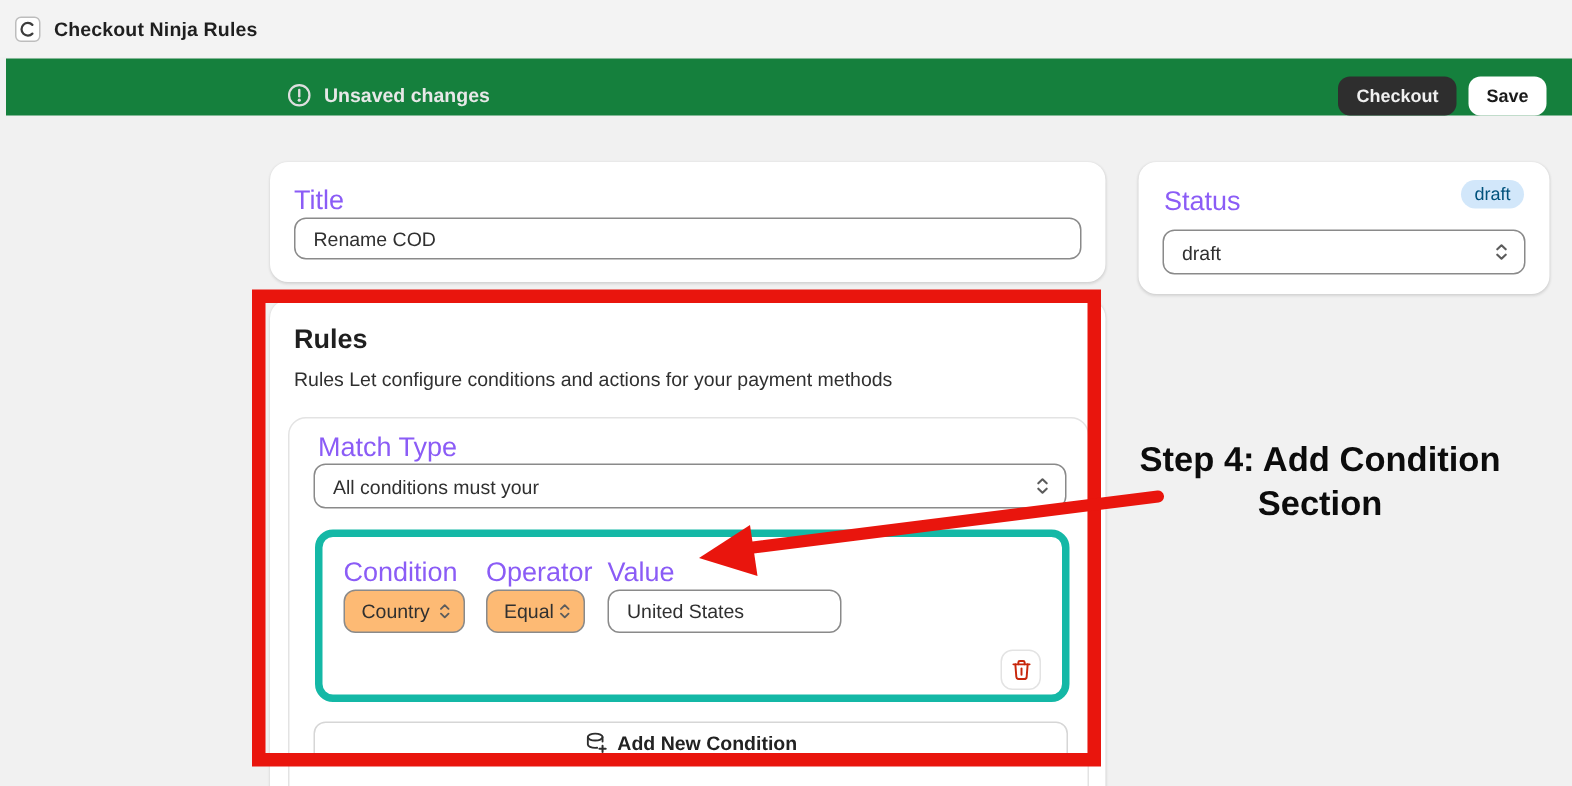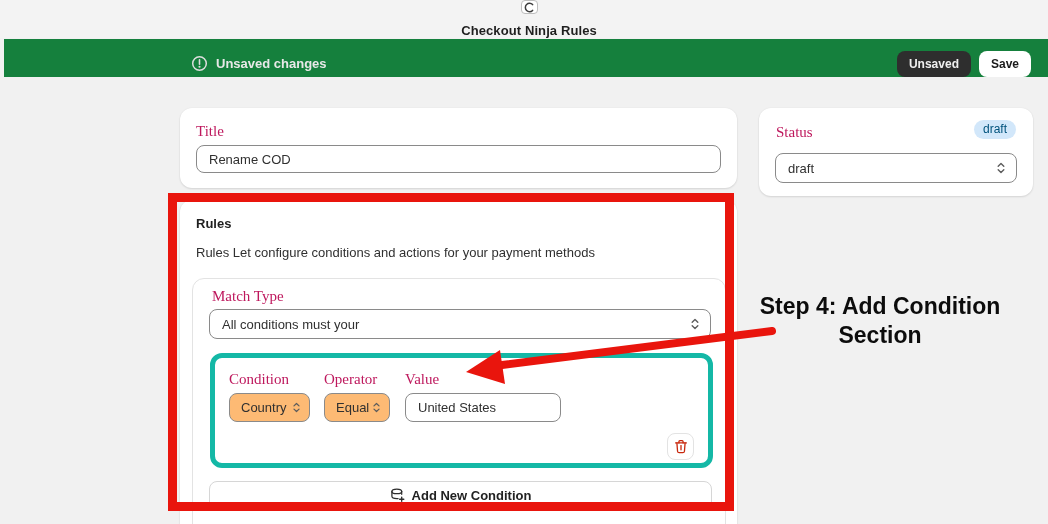--- a/index.html
+++ b/index.html
@@ -1,21 +1,21 @@
 <!DOCTYPE html>
 <html><head>
 <meta charset="utf-8">
 <style>
   * { box-sizing: border-box; margin: 0; padding: 0; }
   body { width: 1048px; height: 524px; overflow: hidden; font-family: "Liberation Sans", sans-serif; }
   .screen { position: relative; width: 1048px; height: 524px; background: #f1f1f1; overflow: hidden; }
 
   
   .topbar { position: absolute; left: 0; top: 0; width: 1048px; height: 38px;
-            background: #f3f3f3; display: flex; align-items: center; padding-left: 10px; gap: 9px; flex-direction: column; }
+            background: #f3f3f3; display: flex; align-items: center; padding-left: 10px; gap: 9px; }
   .favicon { width: 17px; height: 17px; border: 1px solid #bdbdbd; border-radius: 4px;
              background: #ffffff; display: flex; align-items: center; justify-content: center; }
   .topbar-title { font-size: 13px; font-weight: 700; color: #1f1f1f; letter-spacing: .1px; }
 
   
   .savebar { position: absolute; left: 4px; top: 39px; width: 1048px; height: 38px; background: #15803d; }
   .savebar-left { position: absolute; left: 187px; top: 0; height: 49px; display: flex; align-items: center; gap: 8px; }
   .savebar-msg { color: #e8e8e8; font-size: 13px; font-weight: 700; }
   .savebar-actions { position: absolute; right: 21px; top: 0; height: 49px; display: flex; align-items: center; gap: 8px; }
   .btn { border: none; border-radius: 8px; font-family: "Liberation Sans", sans-serif;
@@ -23,21 +23,21 @@
   .btn-discard { background: #2e2e2e; color: #f0f0f0; }
   .btn-save { background: #ffffff; color: #1a1a1a; }
 
   
   .card { position: absolute; background: #ffffff; border-radius: 12px;
           box-shadow: 0 1px 2px rgba(26,26,26,.12), 0 0 2px rgba(26,26,26,.05); }
   .title-card  { left: 180px; top: 108px; width: 557px; height: 80px; }
   .status-card { left: 759px; top: 108px; width: 274px; height: 88px; }
   .rules-card  { left: 180px; top: 200px; width: 557px; height: 340px; }
 
-  .field-label { font-size: 15px; color: #be185d; font-family: Liberation Serif, serif; }
+  .field-label { font-size: 18px; color: #8b5cf6; }
   .text-input { position: absolute; border: 1px solid #8a8a8a; border-radius: 8px; background: #fff;
                 font-family: "Liberation Sans", sans-serif; font-size: 13px; color: #303030; padding: 0 12px; }
   .selectbox { position: absolute; border: 1px solid #8a8a8a; border-radius: 8px; background: #fff;
                display: flex; align-items: center; font-size: 13px; color: #303030; cursor: pointer; }
   .selectbox .sel-text { flex: 1 1 auto; padding-left: 12px; }
   .selectbox .caret { margin-right: 10px; flex: 0 0 auto; }
   .mini-select { position: absolute; border: 1px solid #8a8a8a; border-radius: 8px; background: #fdba74;
                  display: flex; align-items: center; justify-content: space-between;
                  font-size: 13px; color: #303030; padding: 0 8px 0 11px; cursor: pointer; }
 
@@ -45,21 +45,21 @@
   .title-card .field-label { position: absolute; left: 16px; top: 15px; }
   .title-card .text-input { left: 16px; top: 37px; width: 525px; height: 28px; }
 
   
   .status-card .field-label { position: absolute; left: 17px; top: 16px; }
   .status-badge { position: absolute; right: 17px; top: 12px; background: #d2e7fa; color: #00527c;
                   font-size: 12px; border-radius: 10px; padding: 2px 9px 3px; }
   .status-card .selectbox { left: 16px; top: 45px; width: 242px; height: 30px; }
 
   
-  .rules-heading { position: absolute; left: 16px; top: 16px; font-size: 13px; font-weight: 700; color: #1f1f1f; }
+  .rules-heading { position: absolute; left: 16px; top: 16px; font-size: 18px; font-weight: 700; color: #1f1f1f; }
   .rules-desc { position: absolute; left: 16px; top: 45px; font-size: 13px; color: #303030; }
   .subcard { position: absolute; left: 12px; top: 78px; width: 534px; height: 262px;
              border: 1px solid #e3e3e3; border-radius: 12px; background: #fff; }
   .matchtype-label { position: absolute; left: 19px; top: 9px; }
   .matchtype-select { left: 16px; top: 30px; width: 502px; height: 30px; }
 
   .condition-card { position: absolute; left: 17px; top: 74px; width: 503px; height: 115px;
                     border: 5px solid #14b8a6; border-radius: 12px; background: #fff; }
   .cond-label { position: absolute; top: 13px; }
   .lbl-condition { left: 14px; } .lbl-operator { left: 109px; } .lbl-value { left: 190px; }
@@ -104,21 +104,21 @@
   <div class="savebar">
     <div class="savebar-left">
       <svg class="icon-svg" width="17" height="17" viewBox="0 0 16 16">
         <circle cx="8" cy="8" r="6.4" fill="none" stroke="#dedede" stroke-width="1.4"></circle>
         <path d="M8 4.6 v4" stroke="#dedede" stroke-width="1.5" stroke-linecap="round"></path>
         <circle cx="8" cy="11.1" r="1" fill="#dedede"></circle>
       </svg>
       <span class="savebar-msg">Unsaved changes</span>
     </div>
     <div class="savebar-actions">
-      <button class="btn btn-discard">Unsaved</button>
+      <button class="btn btn-discard">Checkout</button>
       <button class="btn btn-save">Save</button>
     </div>
   </div>
 
   <section class="card title-card">
     <label class="field-label">Title</label>
     <input class="text-input" type="text" value="Rename COD" style="">
   </section>
 
   <section class="card status-card">

